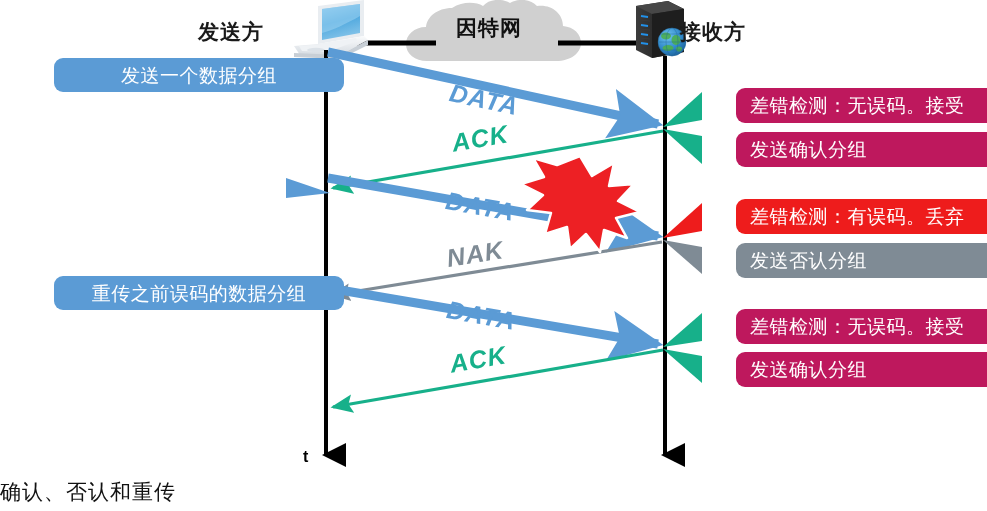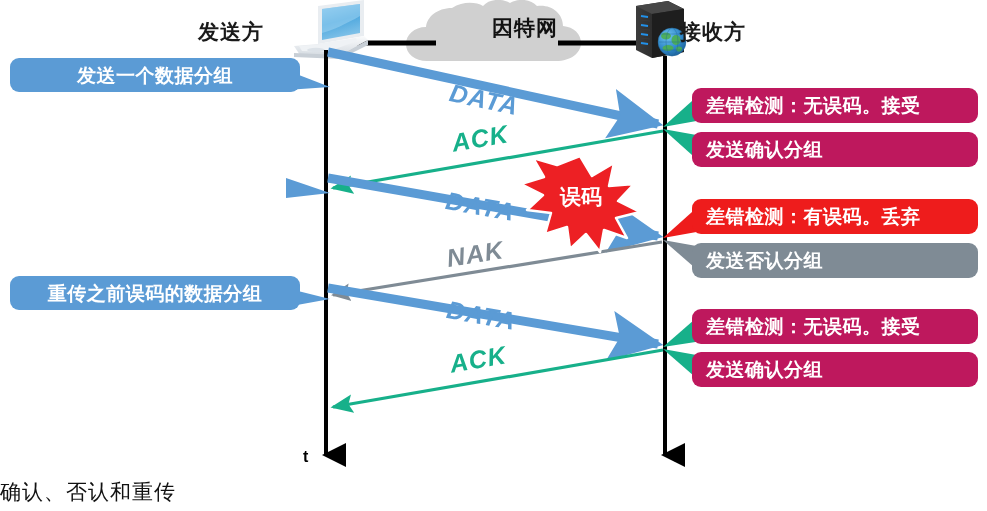--- a/index.html
+++ b/index.html
@@ -38,21 +38,20 @@
   
   #cloud-text {
     position: absolute;
     left: 456px;
     top: 14px;
     font-size: 21px;
     font-weight: bold;
     color: #111111;
     letter-spacing: 1px;
     white-space: nowrap;
-    margin-left: 36px;
   }
 
   
   .time-letter {
     position: absolute;
     font-size: 16px;
     font-weight: bold;
     color: #000000;
   }
   #t-left  { left: 303px; top: 448px; }
@@ -70,26 +69,27 @@
     letter-spacing: 1px;
   }
 
   
   .callout {
     position: absolute;
     box-sizing: border-box;
     border-radius: 9px;
     color: #ffffff;
     font-size: 19px;
-    font-weight: bold;
+    font-weight: normal;
     letter-spacing: 0.5px;
     display: flex;
     align-items: center;
     white-space: nowrap;
     line-height: 1;
+    margin-left: 44px;
   }
   .callout.left  { justify-content: center; padding: 0 14px; }
   .callout.right { justify-content: flex-start; padding: 0 14px; }
 
   .c-blue  { background: #5B9BD5; }
   .c-green { background: #be185d; }
   .c-red   { background: #EE1C1C; text-align: right; }
   .c-gray  { background: #7F8B95; }
 
   
@@ -261,21 +261,20 @@
                L527,210 L543,195 L521,184 L544,177 L533,158
                L557,165 Z" fill="#ED2024" stroke="#FFFFFF" stroke-width="2.5" stroke-linejoin="round"></path>
     </g>
   </svg>
 
   <div class="endpoint-label" id="sender-label">发送方</div>
   <div class="endpoint-label" id="receiver-label">接收方</div>
 
   <div id="cloud-text">因特网</div>
 
-  <div id="burst-text">误码</div>
 
   <div class="callout left c-blue" style="left:10px; top:58px; width:290px; height:34px;">发送一个数据分组</div>
   <div class="callout left c-blue" style="left:10px; top:276px; width:290px; height:34px;">重传之前误码的数据分组</div>
 
   <div class="callout right c-green" style="left:692px; top:88px; width:286px; height:35px;">差错检测：无误码。接受</div>
   <div class="callout right c-green" style="left:692px; top:132px; width:286px; height:35px;">发送确认分组</div>
   <div class="callout right c-red" style="left:692px; top:199px; width:286px; height:35px;">差错检测：有误码。丢弃</div>
   <div class="callout right c-gray" style="left:692px; top:243px; width:286px; height:35px;">发送否认分组</div>
   <div class="callout right c-green" style="left:692px; top:309px; width:286px; height:35px;">差错检测：无误码。接受</div>
   <div class="callout right c-green" style="left:692px; top:352px; width:286px; height:35px;">发送确认分组</div>

